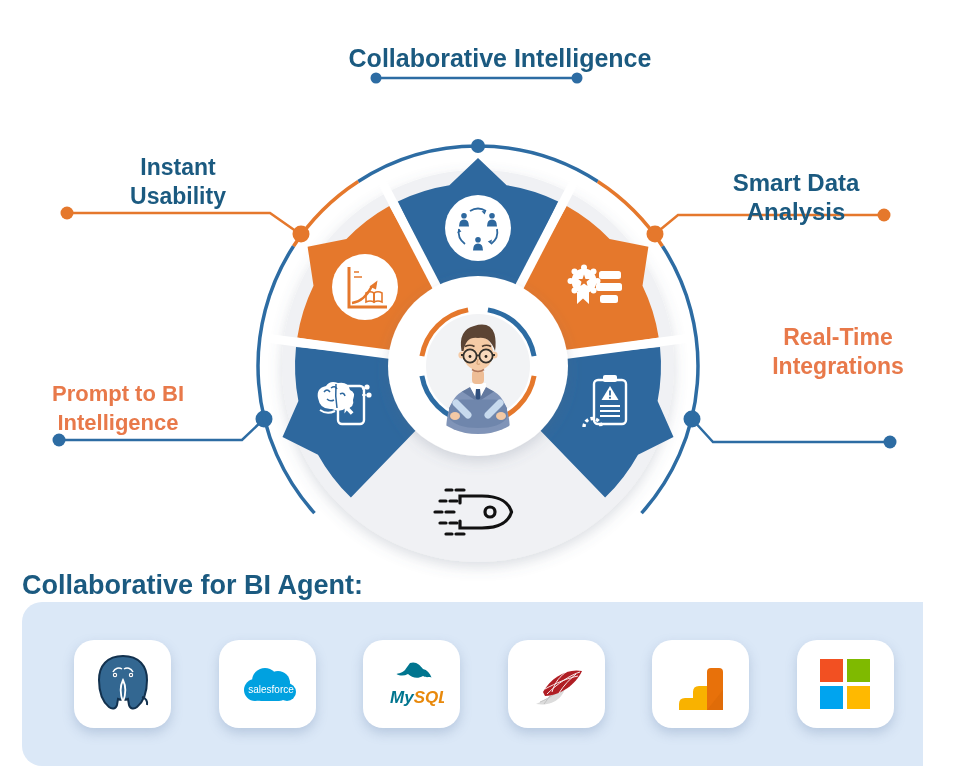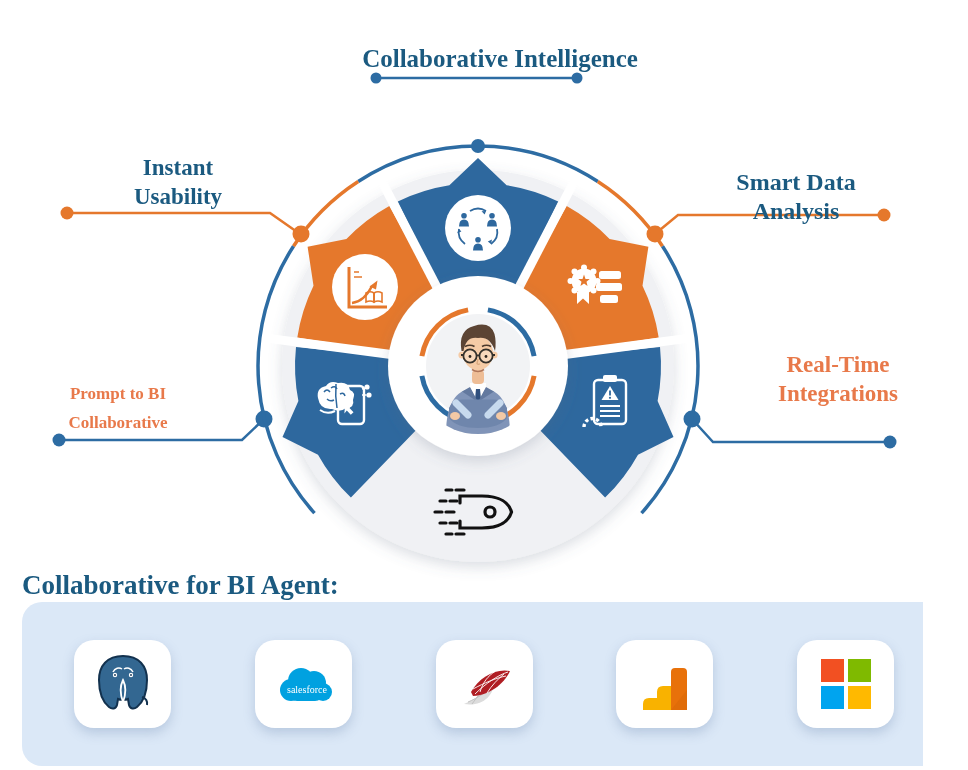--- a/index.html
+++ b/index.html
@@ -1,30 +1,30 @@
 <!DOCTYPE html>
 <html style="--wedge_blue: #2E689E; --wedge_orange: #E5782C; --line_blue: #2D6CA3; --line_orange: #E5782C; --text_blue: #1B5A80; --text_orange: #E8794A; --disc_gray: #F0F1F4; --bar_bg: #DBE8F7; --postgres_blue: #336791; --postgres_outline: #12314E; --salesforce_blue: #00A1E0; --mysql_teal: #00758F; --mysql_orange: #E8890C; --sqlserver_red: #B01E24; --sqlserver_gray: #DCDCDC; --ga_yellow: #F9B200; --ga_orange: #E8710A; --ms_red: #F25022; --ms_green: #7FBA00; --ms_blue: #00A4EF; --ms_yellow: #FFB900; --rocket_black: #111111;"><head>
 <meta charset="utf-8">
 <style>
   :root{
     --wedge_blue:#2E689E; --wedge_orange:#E5782C; --line_blue:#2D6CA3; --line_orange:#E5782C;
     --text_blue:#1B5A80; --text_orange:#E8794A; --disc_gray:#F0F1F4; --bar_bg:#DBE8F7;
   }
   html,body{margin:0;padding:0;background:#fff;}
   .stage{position:relative;width:923px;height:770px;background:#fff;overflow:hidden;
-         font-family:Liberation Serif, serif;}
+         font-family:Liberation Sans, sans-serif;}
   .wheel-svg{position:absolute;left:0;top:0;}
   .callout{position:absolute;font-weight:700;text-align:center;line-height:29px;transform:translateX(-50%);}
   .callout.blue{color:var(--text_blue);}
   .callout.orange{color:var(--text_orange);}
   .title-callout{font-size:25px;top:44px;left:500px;}
   .instant{font-size:23px;top:153px;left:178px;}
   .smart{font-size:24px;top:168px;left:796px;}
-  .prompt{font-size:17px;top:379px;left:118px;}
-  .realtime{font-size:23px;top:350px;left:838px;}
+  .prompt{font-size:22px;top:379px;left:118px;}
+  .realtime{font-size:23px;top:323px;left:838px;}
   .integrations-heading{position:absolute;left:22px;top:570px;font-size:27px;font-weight:700;color:var(--text_blue);}
   .integration-bar{position:absolute;left:22px;top:602px;width:924px;height:164px;border-radius:20px;
                    background:var(--bar_bg);display:flex;align-items:center;justify-content:space-between;
                    padding:0 52px;box-sizing:border-box;}
   .tile{width:97px;height:88px;border-radius:20px;background:#fff;display:flex;align-items:center;justify-content:center;
         box-shadow:0 5px 12px rgba(90,120,160,.28);}
   .sf-text{font-size:10px;fill:#fff;}
   .mysql-text{font-size:17px;font-weight:700;font-style:italic;}
 </style>
 </head>
@@ -231,21 +231,21 @@
   </div>
   <div class="callout blue instant">
     <div>Instant</div>
     <div>Usability</div>
   </div>
   <div class="callout blue smart">
     <div>Smart Data Analysis</div>
   </div>
   <div class="callout orange prompt">
     <div>Prompt to BI</div>
-    <div>Collaborative</div>
+    <div>Intelligence</div>
   </div>
   <div class="callout orange realtime">
     <div>Real-Time</div>
     <div>Integrations</div>
   </div>
 
   <div class="integrations-heading">Collaborative for BI Agent:</div>
 
   <div class="integration-bar">
 
@@ -268,20 +268,26 @@
           <circle cx="20" cy="38" r="11"></circle>
             <circle cx="30" cy="29" r="13"></circle>
             <circle cx="43" cy="31" r="12"></circle>
           <circle cx="52" cy="40" r="9"></circle>
             <rect x="18" y="33" width="34" height="16" rx="8"></rect>
         </g>
         <text x="36" y="41" text-anchor="middle" class="sf-text">salesforce</text>
       </svg>
     </div>
 
+    <div class="tile">
+      <svg width="64" height="64" viewBox="0 0 64 64">
+        <path d="M30 11 C36 9 40 13 43 17 C47 18 50 21 51.5 25.5 C48.5 24.5 46 26 43 24 C38 27 32 26 28 22 C24 24 20 24 16.5 22 C20.5 21 24 20 26 16.5 Z" style="fill:var(--mysql_teal)"></path>
+        <text x="10" y="51" class="mysql-text"><tspan style="fill:var(--mysql_teal)">My</tspan><tspan style="fill:var(--mysql_orange)">SQL</tspan></text>
+      </svg>
+    </div>
 
     <div class="tile">
       <svg width="64" height="64" viewBox="0 0 64 64">
         <path d="M12 52 C22 48 34 40 42 30 C42 44 30 55 12 52 Z" style="fill:var(--sqlserver_gray)"></path>
         <path d="M16 50 C26 46 36 39 41 32 M20 52 C26 44 30 38 34 34" style="fill:none;stroke:#bdbdbd;stroke-width:0.9"></path>
         <path d="M19 40 C27 25 44 16 58 19 C52 32 38 43 21 44 Z" style="fill:var(--sqlserver_red)"></path>
         <path d="M23 42 C33 32 46 23 56 20 M28 40 C31 30 36 24 43 19.5 M21 37 C32 31 44 26 54 24 M35 41 C40 33 46 27 52 22" style="fill:none;stroke:#fff;stroke-width:0.9"></path>
       </svg>
     </div>
 

